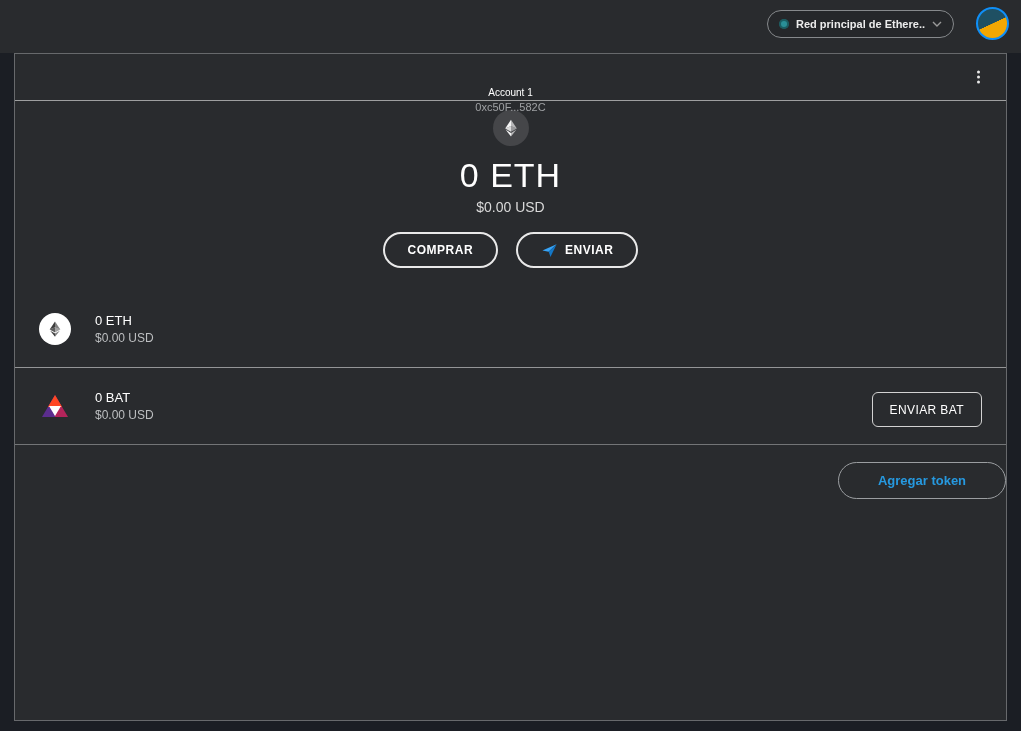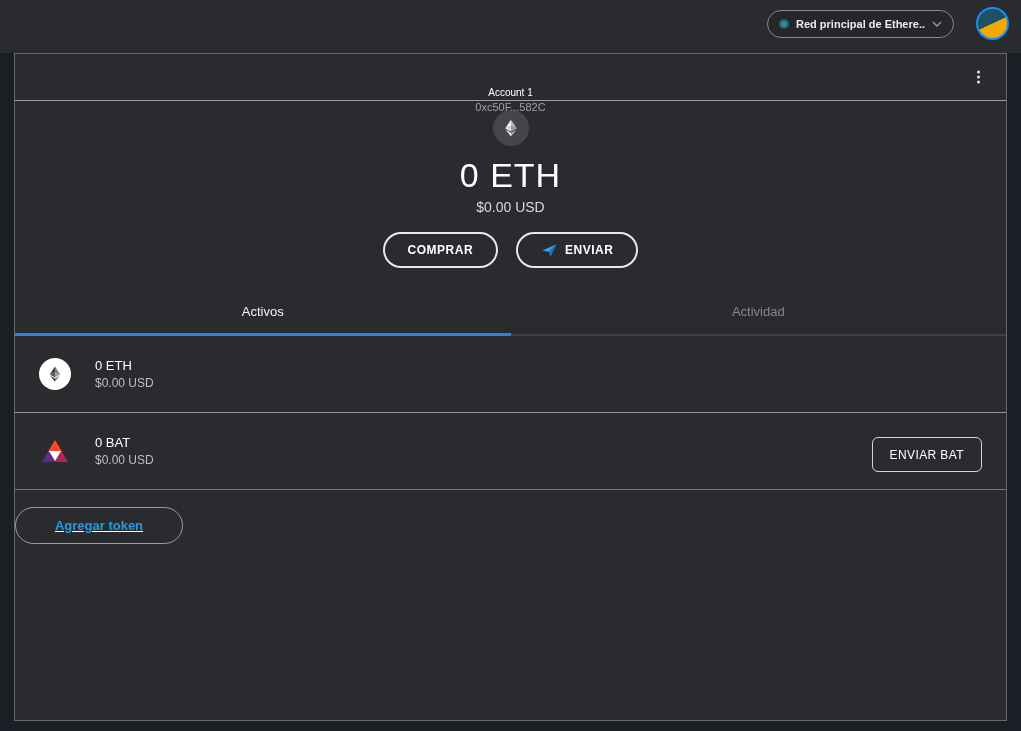--- a/index.html
+++ b/index.html
@@ -172,21 +172,21 @@
     color:#ffffff;
     font-family:"Liberation Sans", sans-serif;
     font-size:12px;
     font-weight:400;
     letter-spacing:.4px;
     cursor:pointer;
     margin-top:7px;
   }
 
   
-  .add-row { display:flex; justify-content:flex-start; padding-top:17px;text-decoration:underline; }
+  .add-row { display:flex; justify-content:flex-end; padding-top:17px; }
   .add-btn {
     height:37px;
     min-width:168px;
     padding:0 30px;
     border:1px solid #9b9ea1;
     border-radius:19px;
     background:transparent;
     color:#2699e0;
     font-family:"Liberation Sans", sans-serif;
     font-size:13px;
@@ -240,24 +240,20 @@
       <button class="pill-btn">
         <svg width="17" height="17" viewBox="0 0 24 24">
           <polygon points="2,12 22,3 10.8,13.6" fill="#37a4f7"></polygon>
           <polygon points="22,3 13.4,21 10.8,13.6" fill="#1478c8"></polygon>
         </svg>
         <span>ENVIAR</span>
       </button>
     </div>
   </div>
 
-  <div class="tabs">
-    <div class="tab tab--active">Activos</div>
-    <div class="tab">Actividad</div>
-  </div>
 
   <div class="asset-row">
     <div class="asset-icon eth-row-icon">
       <svg width="20" height="20" viewBox="0 0 32 32">
         <polygon points="16,4 24.5,16.6 16,13.2" fill="#343434" opacity=".62"></polygon>
         <polygon points="16,4 16,13.2 7.5,16.6" fill="#343434" opacity=".95"></polygon>
         <polygon points="16,13.2 24.5,16.6 16,21.6" fill="#343434" opacity=".45"></polygon>
         <polygon points="16,13.2 16,21.6 7.5,16.6" fill="#343434" opacity=".8"></polygon>
         <polygon points="23.7,18.6 16,28.5 16,23.2" fill="#343434" opacity=".62"></polygon>
         <polygon points="8.3,18.6 16,23.2 16,28.5" fill="#343434" opacity=".95"></polygon>

